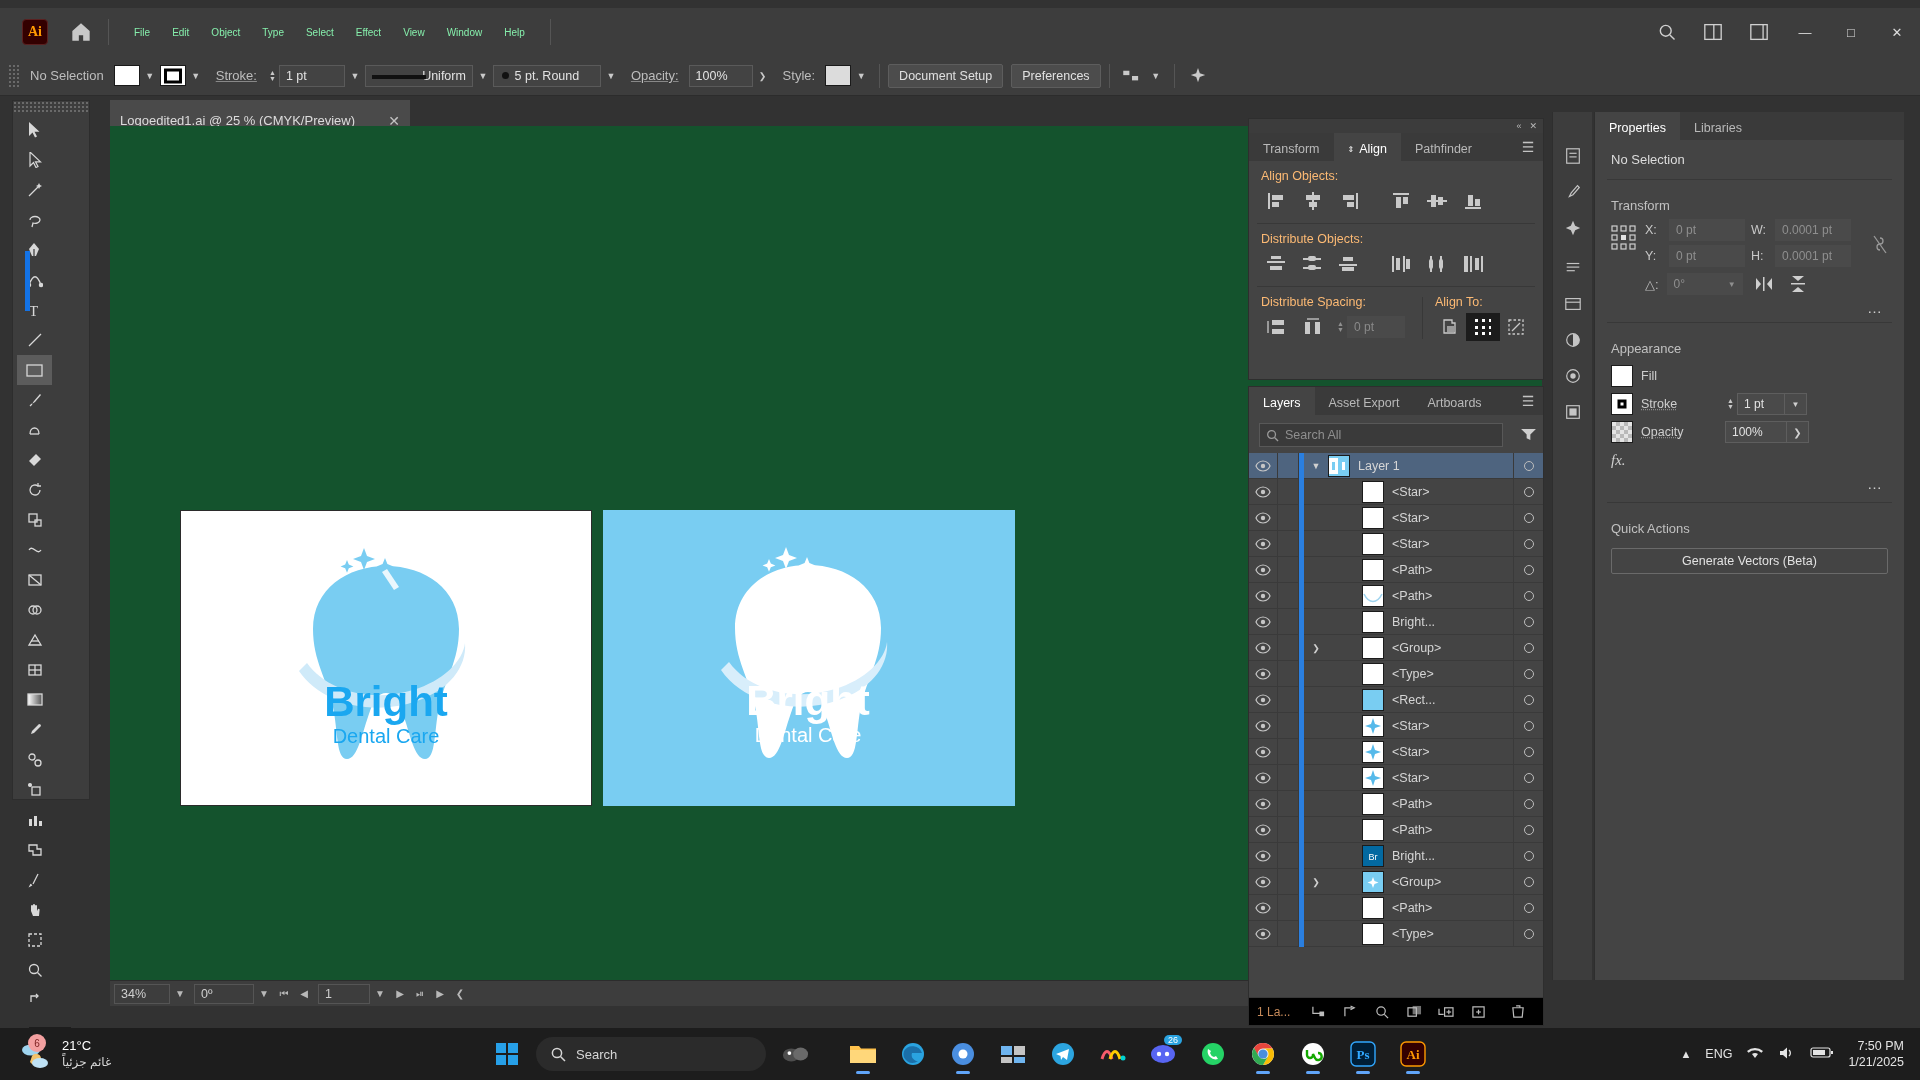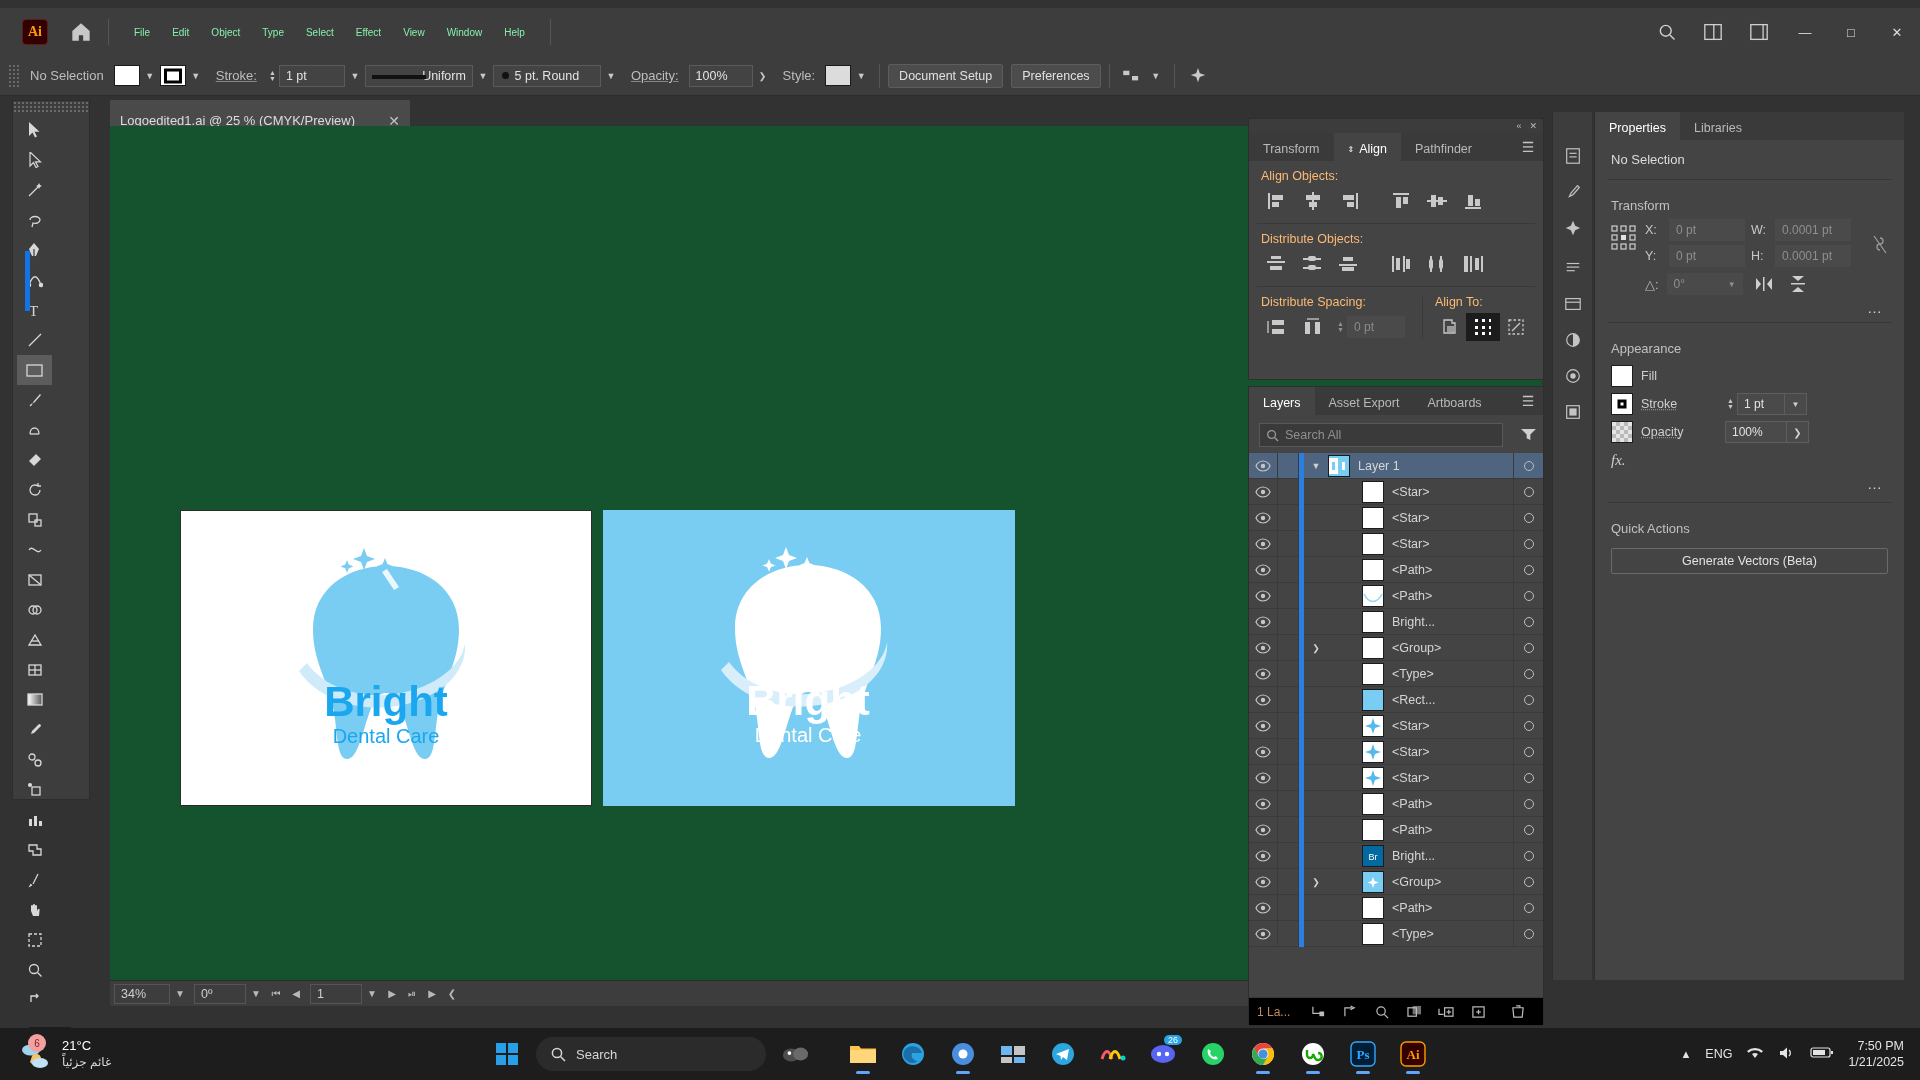--- a/index.html
+++ b/index.html
@@ -526,21 +526,21 @@
         <text x="205" y="205" text-anchor="middle" fill="#ffffff" font-family="Liberation Sans, sans-serif" font-size="42" font-weight="bold">Bright</text>
         <text x="205" y="232" text-anchor="middle" fill="#ffffff" font-family="Liberation Sans, sans-serif" font-size="20">Dental Care</text>
       </svg>
     </div>
 
   </div>
 
   <div class="statusbar">
     <div class="sb-field" style="width:56px;">34%</div>
     <div class="sb-ic">▼</div>
-    <div class="sb-field" style="width:52px;">0º</div>
+    <div class="sb-field" style="width:60px;">0º</div>
     <div class="sb-ic">▼</div>
     <div class="sb-ic">⏮</div>
     <div class="sb-ic">◀</div>
     <div class="sb-field" style="width:52px;">1</div>
     <div class="sb-ic">▼</div>
     <div class="sb-ic">▶</div>
     <div class="sb-ic">⏯</div>
     <div class="sb-ic">▶</div>
     <div class="sb-ic" style="margin-right:10px;">❮</div>
   </div>

